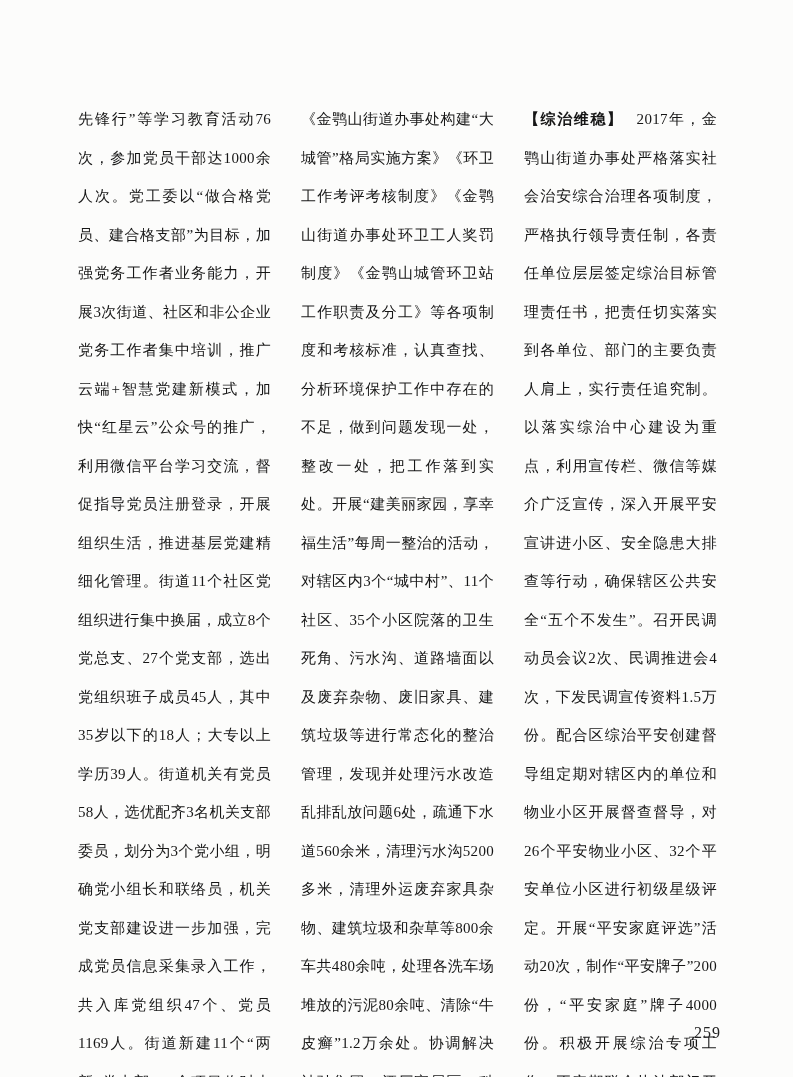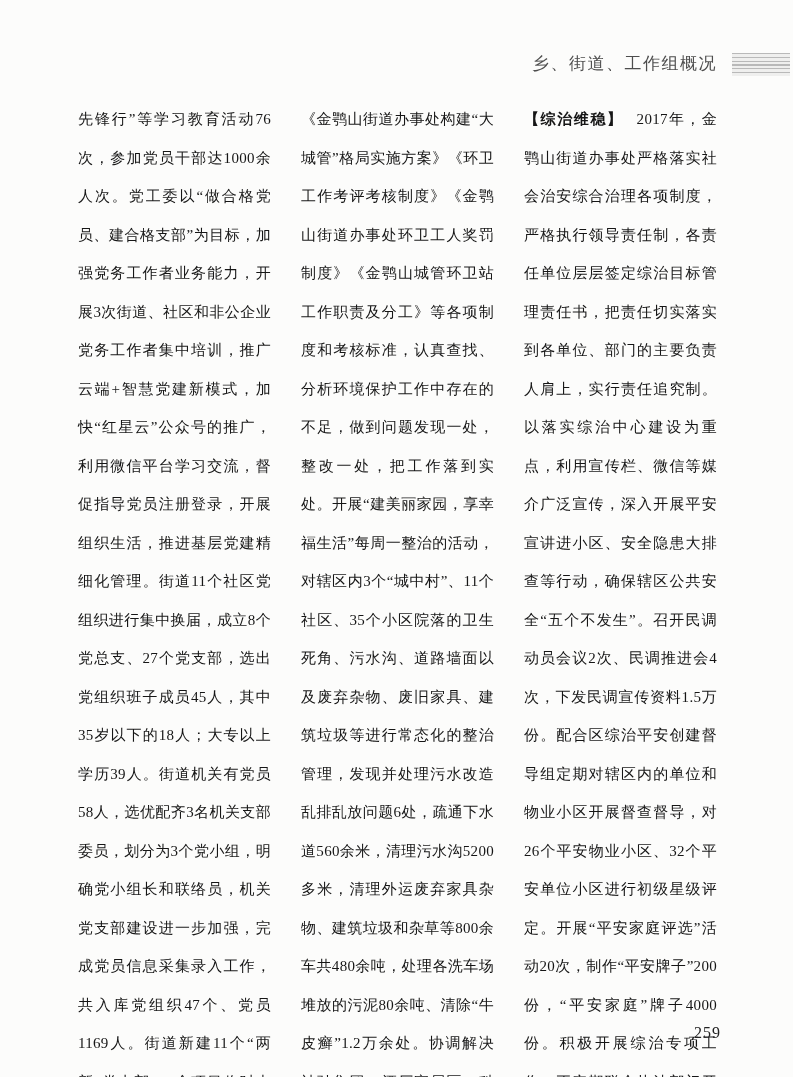--- a/index.html
+++ b/index.html
@@ -86,24 +86,20 @@
     color: #222222;
     letter-spacing: 1px;
     margin-top: 28px;
   }
 </style>
 </head>
 <body>
 
 <div class="page">
 
-  <div class="page-header">
-    <span class="header-title">乡、街道、工作组概况</span>
-    <span class="header-deco"></span>
-  </div>
 
   <div class="columns">
 
     <div class="col">
       <p class="body">先锋行”等学习教育活动76次，参加党员干部达1000余人次。党工委以“做合格党员、建合格支部”为目标，加强党务工作者业务能力，开展3次街道、社区和非公企业党务工作者集中培训，推广云端+智慧党建新模式，加快“红星云”公众号的推广，利用微信平台学习交流，督促指导党员注册登录，开展组织生活，推进基层党建精细化管理。街道11个社区党组织进行集中换届，成立8个党总支、27个党支部，选出党组织班子成员45人，其中35岁以下的18人；大专以上学历39人。街道机关有党员58人，选优配齐3名机关支部委员，划分为3个党小组，明确党小组长和联络员，机关党支部建设进一步加强，完成党员信息采集录入工作，共入库党组织47个、党员1169人。街道新建11个“两新”党支部、8个项目临时支部，筹措480万元完成社区平台标准化建设，推进11个社区平台“七室一厅”建设，螺丝港、夏万路、岳荣、南津港、鹗西路等5个社区改扩建按期竣工，标识标牌、功能布局、制度建设均已按“三统一”计划落实到位。</p>
 
     </div>
 
     <div class="col">
       <p class="body">《金鹗山街道办事处构建“大城管”格局实施方案》《环卫工作考评考核制度》《金鹗山街道办事处环卫工人奖罚制度》《金鹗山城管环卫站工作职责及分工》等各项制度和考核标准，认真查找、分析环境保护工作中存在的不足，做到问题发现一处，整改一处，把工作落到实处。开展“建美丽家园，享幸福生活”每周一整治的活动，对辖区内3个“城中村”、11个社区、35个小区院落的卫生死角、污水沟、道路墙面以及废弃杂物、废旧家具、建筑垃圾等进行常态化的整治管理，发现并处理污水改造乱排乱放问题6处，疏通下水道560余米，清理污水沟5200多米，清理外运废弃家具杂物、建筑垃圾和杂草等800余车共480余吨，处理各洗车场堆放的污泥80余吨、清除“牛皮癣”1.2万余处。协调解决神驰集团、酒厂家属区、科伦公司生活垃圾清理外运问题，劝导占道经营摊位800余处\乱停车辆620余台，对辖区内开展禁炮清缴行动30余次，清缴鞭炮400余挂，雷炮300余件，开展以烟花爆竹换生活用品活动，市民反响良好，在全市区12次大城管工作检查评比中2次获城管环卫工作第一名。</p>

